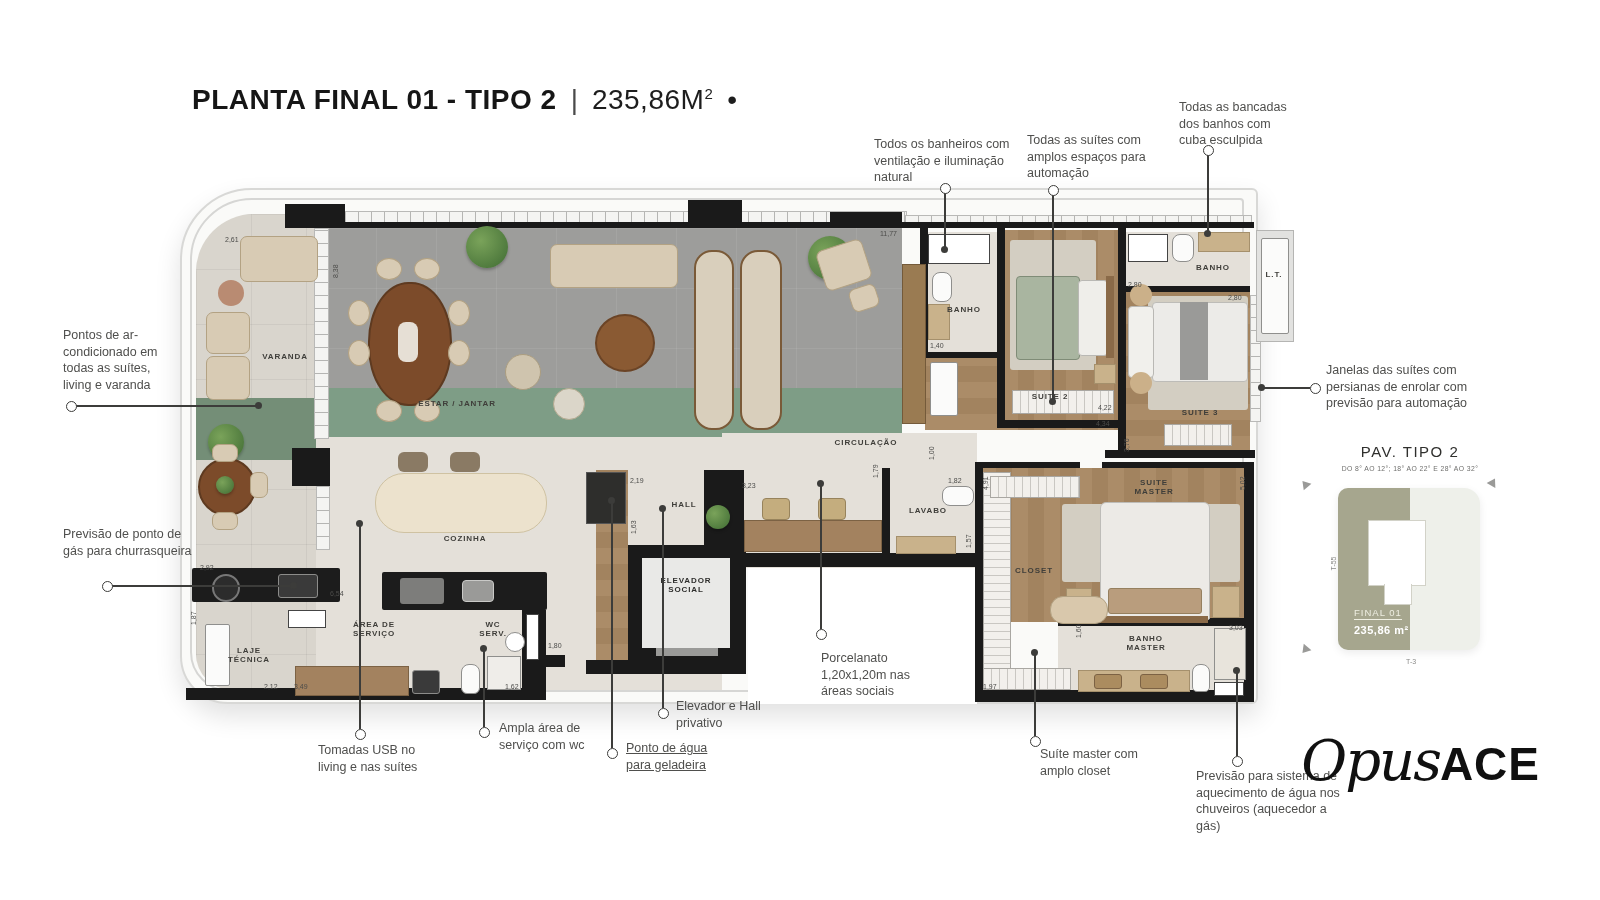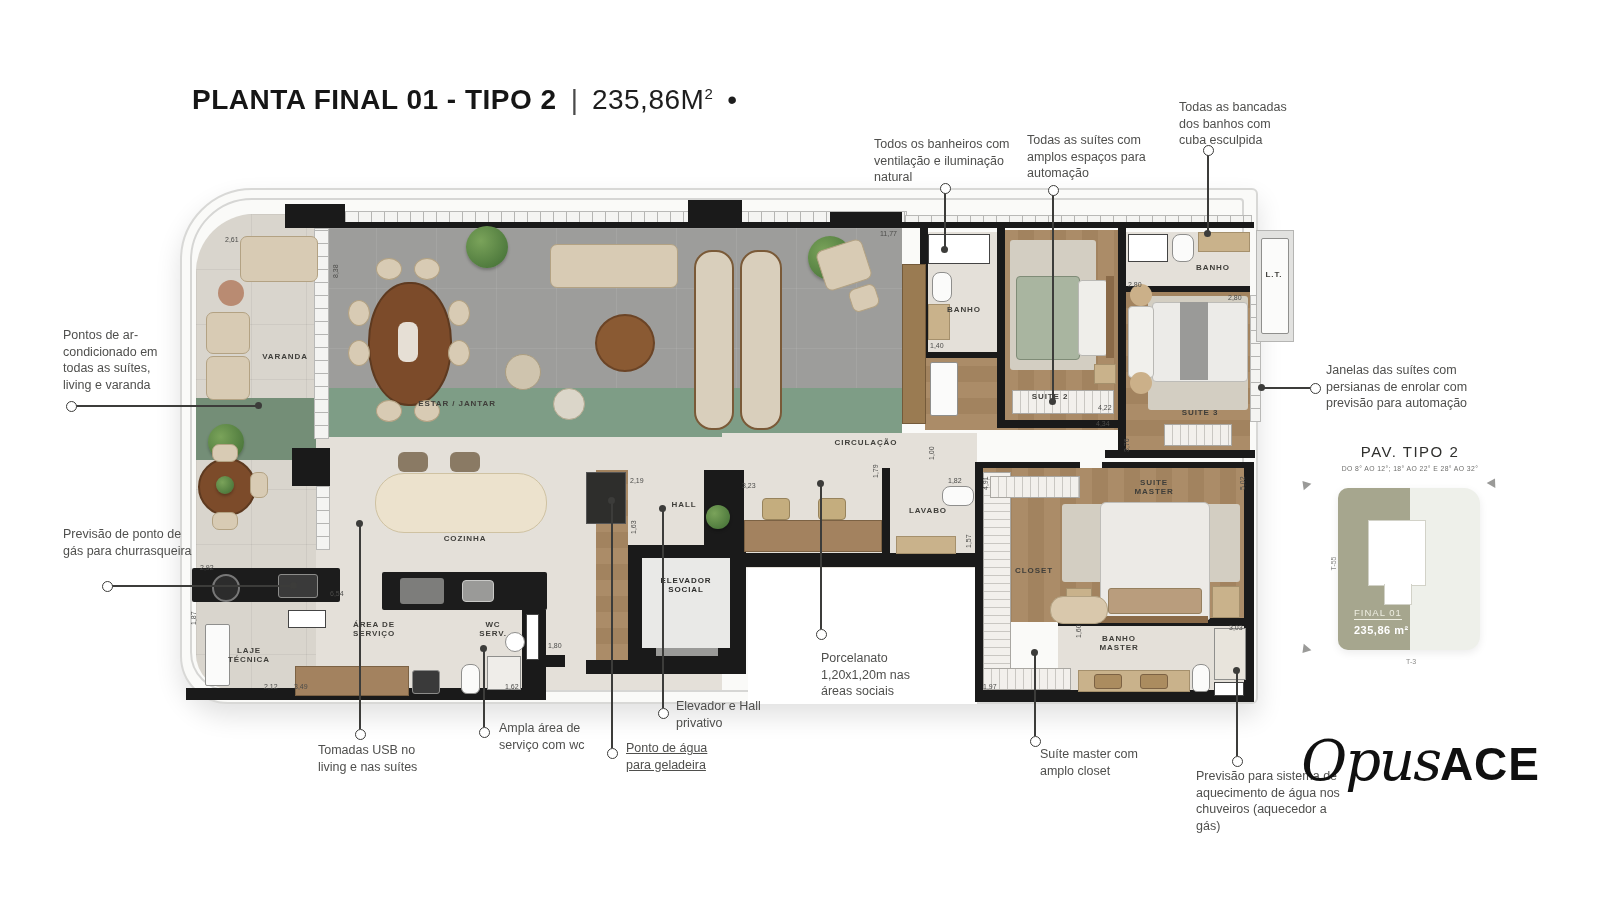--- a/index.html
+++ b/index.html
@@ -238,21 +238,21 @@
 <span class="abs room-label" style="left:374px;top:620px;width:60px;">ÁREA DE SERVIÇO</span>
 <span class="abs room-label" style="left:477px;top:620px;width:34px;margin-left:16px;">WC SERV.</span>
 <span class="abs room-label" style="left:249px;top:646px;width:56px;">LAJE TÉCNICA</span>
 <span class="abs room-label" style="left:964px;top:305px;">BANHO</span>
 <span class="abs room-label" style="left:1050px;top:367px;margin-top:25px;">SUITE 2</span>
 <span class="abs room-label" style="left:1213px;top:263px;">BANHO</span>
 <span class="abs room-label" style="left:1274px;top:270px;">L.T.</span>
 <span class="abs room-label" style="left:1200px;top:408px;">SUITE 3</span>
 <span class="abs room-label" style="left:1154px;top:478px;width:54px;">SUITE MASTER</span>
 <span class="abs room-label" style="left:1034px;top:566px;">CLOSET</span>
-<span class="abs room-label" style="left:1119px;top:634px;width:50px;">BANHO MASTER</span>
+<span class="abs room-label" style="left:1146px;top:634px;width:50px;">BANHO MASTER</span>
 
 <span class="abs dim" style="left:225px;top:236px;">2,61</span>
 <span class="abs dim v" style="left:332px;top:278px;">8,38</span>
 <span class="abs dim" style="left:880px;top:230px;">11,77</span>
 <span class="abs dim" style="left:1128px;top:281px;">2,80</span>
 <span class="abs dim" style="left:930px;top:342px;">1,40</span>
 <span class="abs dim" style="left:1098px;top:404px;">4,22</span>
 <span class="abs dim" style="left:1096px;top:420px;">4,34</span>
 <span class="abs dim" style="left:1228px;top:294px;">2,80</span>
 <span class="abs dim" style="left:630px;top:477px;">2,19</span>

